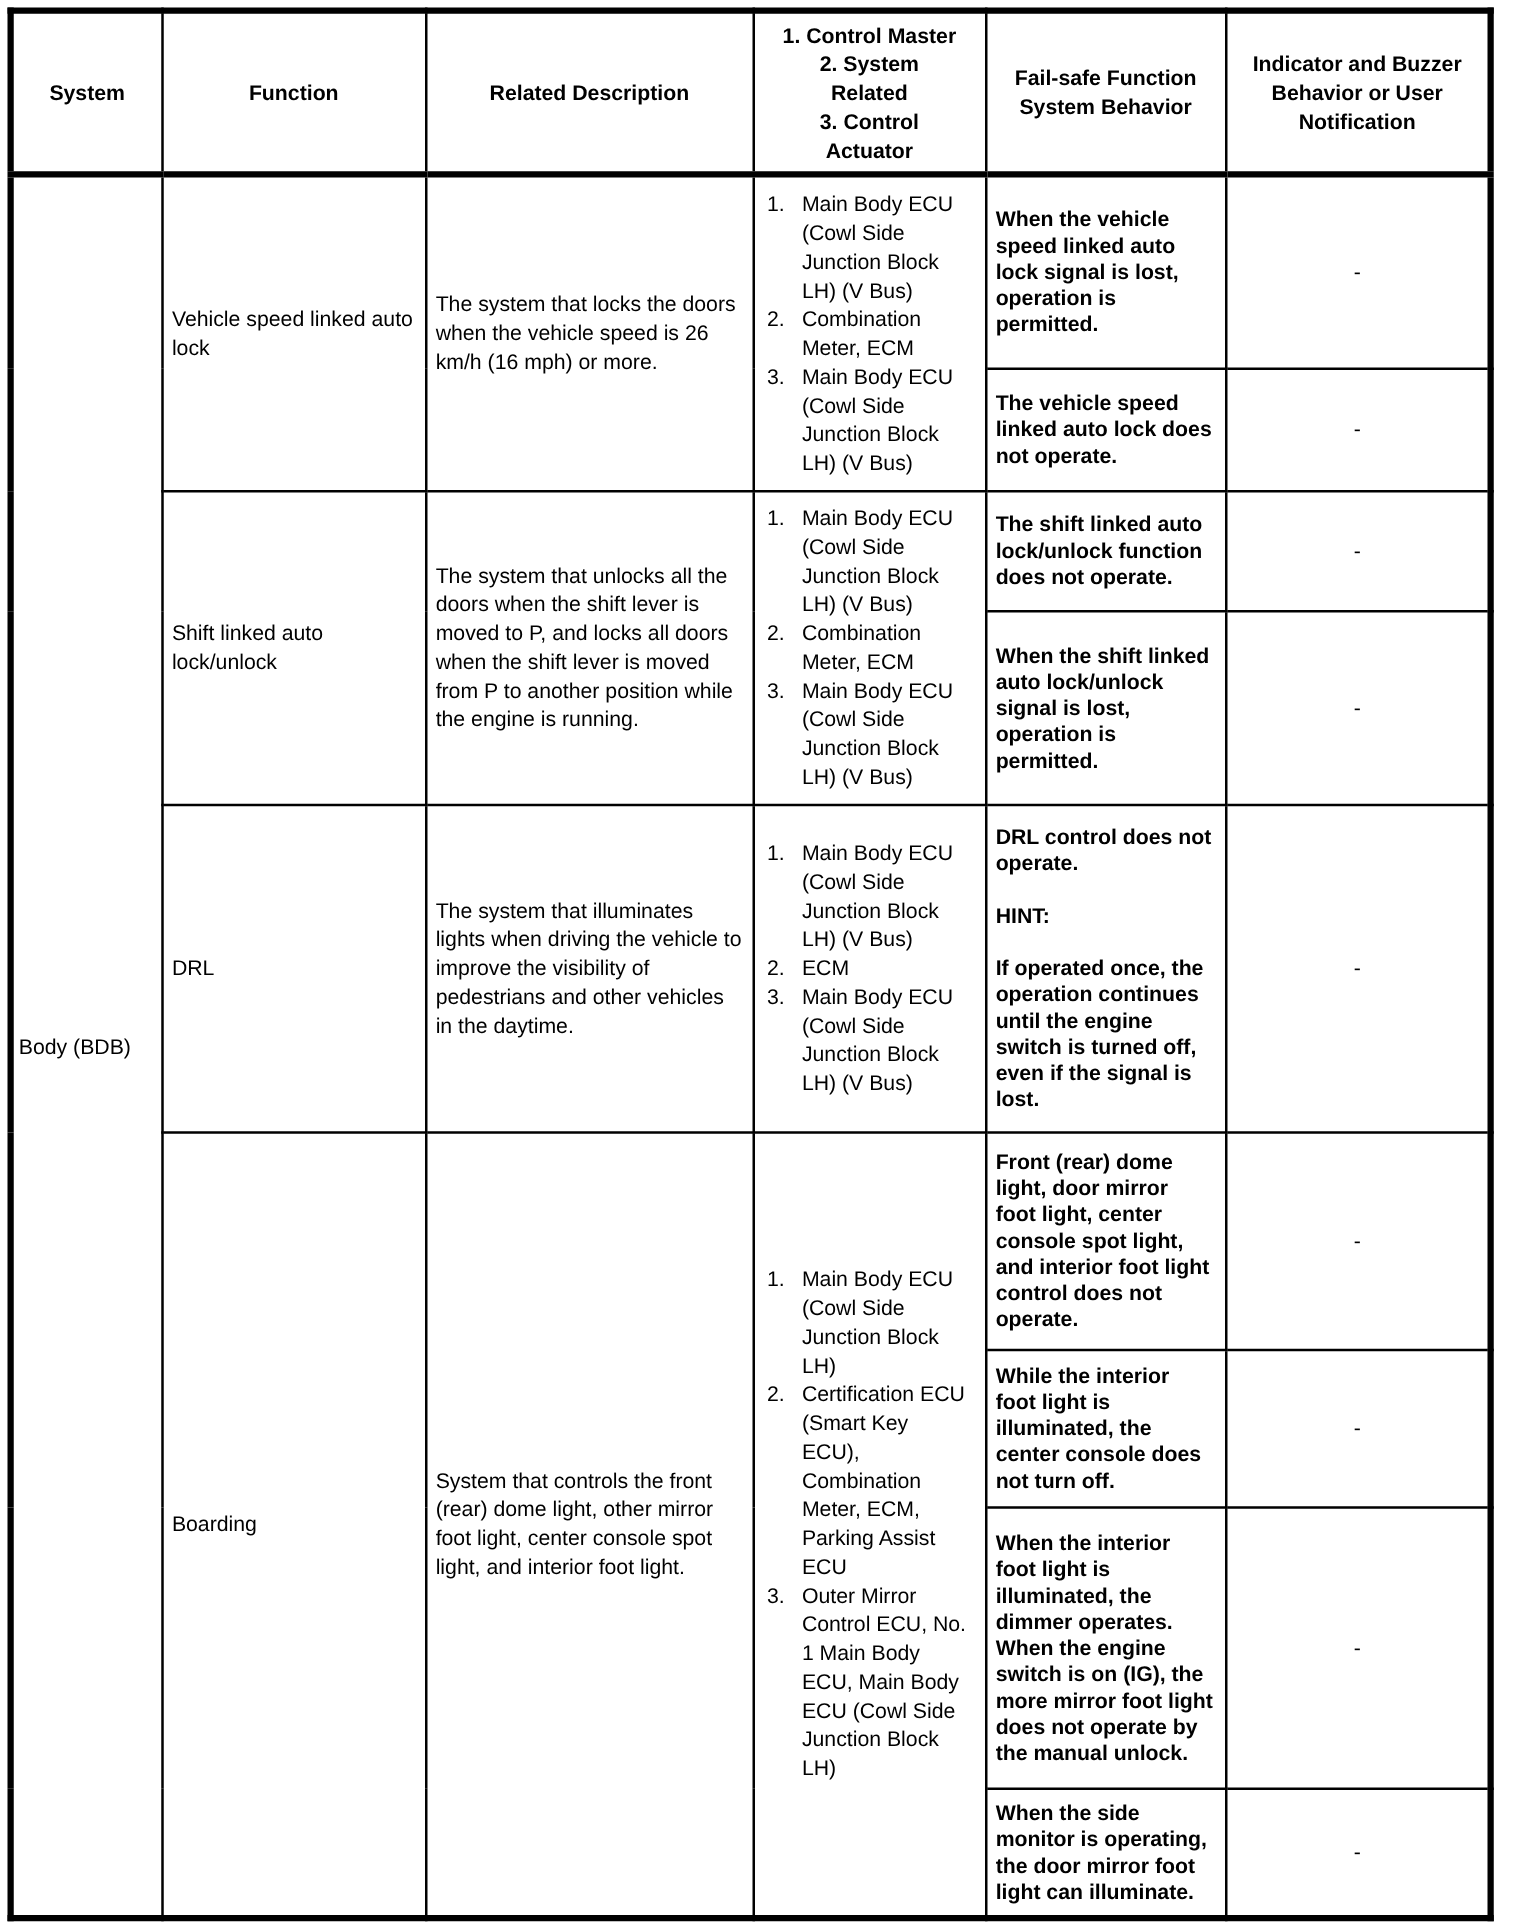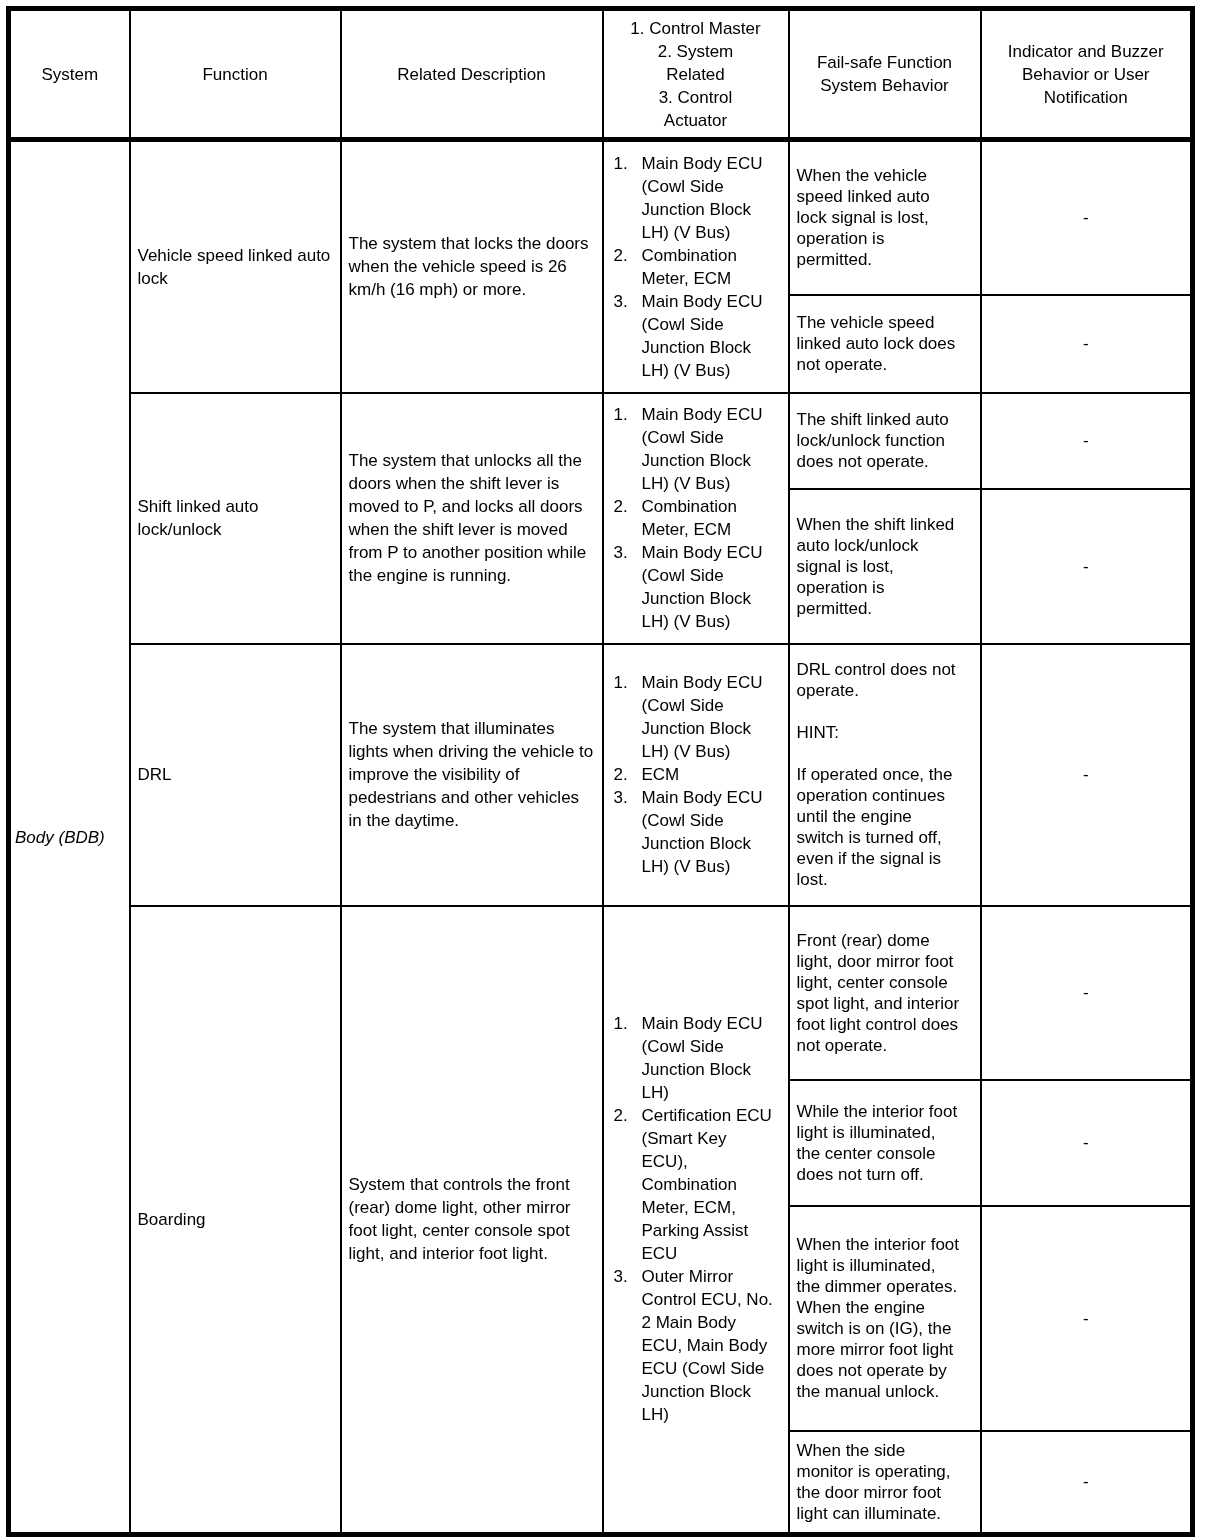--- a/index.html
+++ b/index.html
@@ -24,51 +24,51 @@
     border: 5px solid #000;
   }
   .fs-table th, .fs-table td {
     border: 2px solid #000;
     font-size: 17px;
     color: #000;
     overflow: hidden;
   }
   .fs-table thead th {
     border-bottom: 5px solid #000;
-    font-weight: normal;
+    font-weight: bold;
     text-align: center;
     vertical-align: middle;
     line-height: 23px;
     white-space: pre-line;
     padding: 4px 3px;
   }
   td.cell-system {
     vertical-align: middle;
     text-align: left;
     padding: 4px 2px 4px 4px;
     line-height: 23px;
-    font-style: italic;
   }
   td.cell-function, td.cell-desc {
     vertical-align: middle;
     text-align: left;
     padding: 4px 6px 4px 7px;
     line-height: 23px;
   }
   td.cell-control {
     vertical-align: middle;
     padding: 4px 12px 4px 8px;
     line-height: 23px;
   }
   td.cell-behavior {
     vertical-align: middle;
     text-align: left;
-    padding: 5px 20px 5px 7px;
+    padding: 5px 9px 5px 7px;
     line-height: 21px;
     white-space: pre-line;
+    font-weight: bold;
   }
   td.cell-indicator {
     vertical-align: middle;
     text-align: center;
     line-height: 21px;
   }
   .oli {
     display: flex;
     align-items: flex-start;
   }
@@ -191,21 +191,21 @@
           <div class="oli">
             <span class="oli-num">1.</span>
             <span class="oli-text">Main Body ECU (Cowl Side Junction Block LH)</span>
           </div>
           <div class="oli">
             <span class="oli-num">2.</span>
             <span class="oli-text">Certification ECU (Smart Key ECU), Combination Meter, ECM, Parking Assist ECU</span>
           </div>
           <div class="oli">
             <span class="oli-num">3.</span>
-            <span class="oli-text">Outer Mirror Control ECU, No. 2 Main Body ECU, Main Body ECU (Cowl Side Junction Block LH)</span>
+            <span class="oli-text">Outer Mirror Control ECU, No. 1 Main Body ECU, Main Body ECU (Cowl Side Junction Block LH)</span>
           </div>
         </td>
       <td class="cell-behavior">Front (rear) dome light, door mirror foot light, center console spot light, and interior foot light control does not operate.</td>
       <td class="cell-indicator">-</td>
     </tr>
     <tr style="height:126px">
       <td class="cell-behavior">While the interior foot light is illuminated, the center console does not turn off.</td>
       <td class="cell-indicator">-</td>
     </tr>
     <tr style="height:225px">

